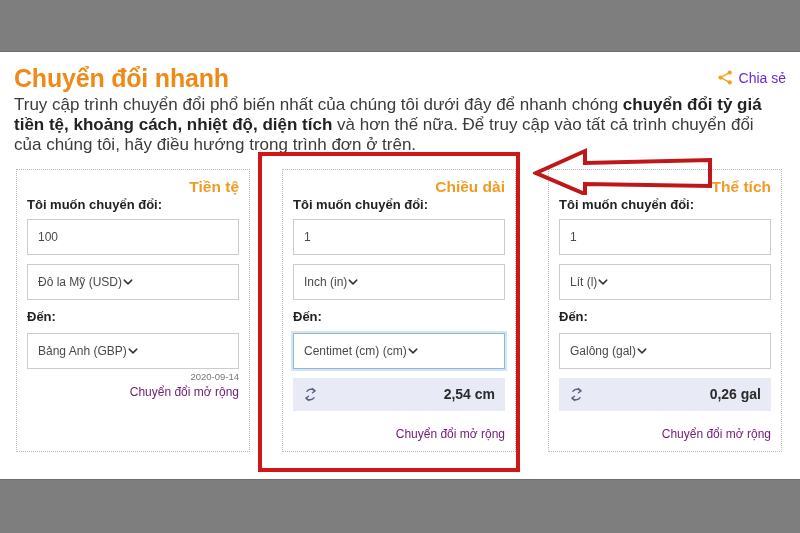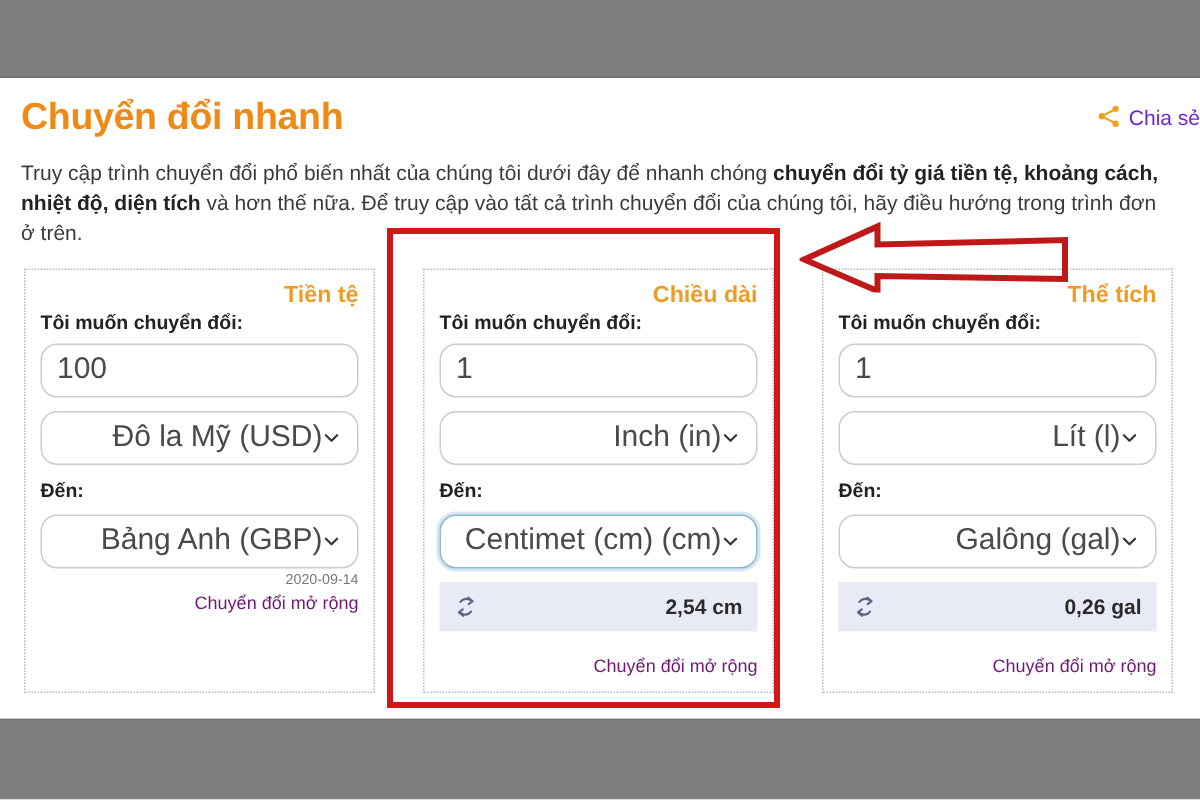--- a/index.html
+++ b/index.html
@@ -25,21 +25,21 @@
   }
   .gray-band.top { top: 0; height: 52px; border-bottom: 1px solid #6e6e6e; }
   .gray-band.bottom { top: 479px; height: 54px; border-top: 1px solid #6e6e6e; }
 
   .page {
     position: absolute;
     top: 53px; left: 0;
     width: 800px;
     height: 426px;
     background: #ffffff;
-    padding: 12px 0 0 14px;
+    padding: 12px 14px 0 14px;
   }
 
   .header-row {
     display: flex;
     align-items: flex-start;
     justify-content: space-between;
   }
 
   h1.title {
     margin: 0;
@@ -57,22 +57,22 @@
     margin-top: 4px;
     cursor: pointer;
   }
   .share-icon { width: 17px; height: 17px; display: block; }
   .share-text {
     font-size: 14px;
     color: #6d28d9;
   }
 
   p.intro {
-    margin: 12px 0 0 0;
-    font-size: 14px;
+    margin: 2px 0 0 0;
+    font-size: 17px;
     line-height: 20px;
     color: #3b3b3b;
     max-width: 768px;
   }
   p.intro b { font-weight: bold; color: #222; }
 
   .cards {
     display: flex;
     gap: 32px;
     margin-top: 14px;
@@ -103,32 +103,32 @@
     margin: 2px 0 6px 0;
     line-height: 1.2;
   }
   .field-label.to { margin-top: 9px; }
 
   .text-input,
   .select-box {
     width: 100%;
     height: 36px;
     border: 1px solid #ccc;
-    border-radius: 11px;
+    border-radius: 0;
     background: #fff;
     display: flex;
     align-items: center;
     padding: 0 10px;
-    font-size: 20px;
+    font-size: 12px;
     color: #3d3d3d;
   }
   .text-input { color: #4a4a4a; }
 
   .select-box {
-    justify-content: flex-end;
+    justify-content: flex-start;
     margin-top: 8px;
   }
   .select-box.first { margin-top: 9px; }
   .select-box.focused {
     border: 1px solid #93b8d4;
     box-shadow: 0 0 0 2px rgba(160,200,230,0.45);
   }
   .select-val { color: #4a4a4a; }
   .chev {
     width: 12px; height: 12px;

